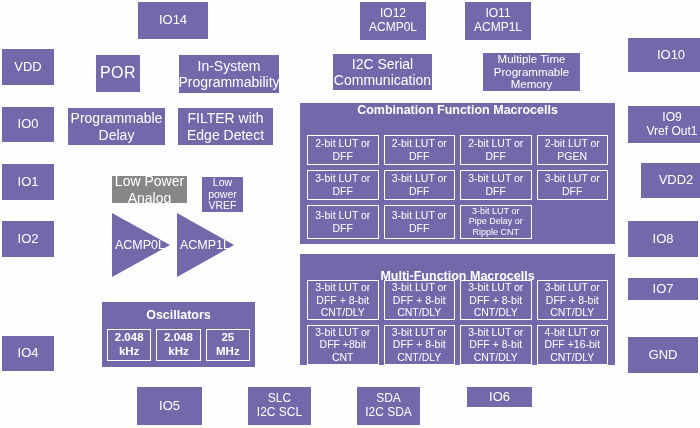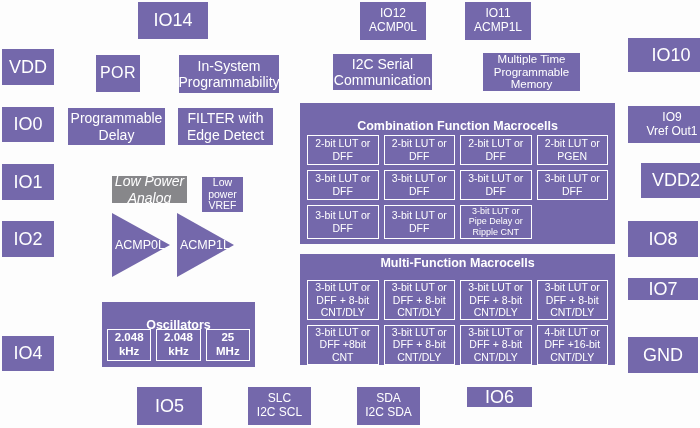--- a/index.html
+++ b/index.html
@@ -5,38 +5,38 @@
   html,body{margin:0;padding:0;}
   body{background:#ffffff;font-family:"Liberation Sans", sans-serif;}
   #canvas{
     position:relative;width:700px;height:428px;background:#fdfdfd;overflow:hidden;
   }
   .pin,.blk{
     position:absolute;background:#7468ab;color:#fff;
     display:flex;align-items:center;justify-content:center;
     text-align:center;white-space:pre-line;line-height:1.15;
   }
-  .pin{font-size:18px;}
+  .pin{font-size:13px;}
   .pin.two{font-size:12px;}
   .blk{font-size:14px;}
   .blk.por{font-size:16px;letter-spacing:.5px;}
   .blk.mtp{font-size:11.5px;line-height:1.1;}
-  .blk.gray{background:#87878a;font-style:italic;}
+  .blk.gray{background:#87878a;}
   .blk.vref{font-size:10.5px;line-height:1.1;}
   .tri{position:absolute;}
   .tri svg{position:absolute;left:0;top:0;}
   .tri-label{
     position:absolute;left:3px;top:50%;transform:translateY(-50%);
     color:#fff;font-size:12.5px;white-space:nowrap;
   }
   .bigbox{position:absolute;background:#7468ab;}
   .bigtitle{
-    color:#fff;text-align:center;font-weight:600;font-size:12.5px;padding-top:16px;
+    color:#fff;text-align:center;font-weight:600;font-size:12.5px;padding-top:0;
   }
-  .osc-title{}
+  .osc-title{padding-top:6px;}
   .grid{
     position:absolute;display:grid;grid-template-columns:repeat(4,1fr);gap:5px;
   }
   .cell{
     border:1.5px solid #ffffff;color:#fff;
     display:flex;align-items:center;justify-content:center;
     text-align:center;white-space:pre-line;font-size:10.5px;line-height:1.2;
   }
   .cell.sm{font-size:9px;}
   .osc-cells{
@@ -142,21 +142,21 @@
 DFF</div>
       <div class="cell">3-bit LUT or
 DFF</div>
       <div class="cell sm">3-bit LUT or
 Pipe Delay or
 Ripple CNT</div>
     </div>
   </div>
 
   <div class="bigbox" style="left:300px;top:254px;width:315px;height:111px">
-    <div class="bigtitle" style="padding-top:2px">Multi-Function Macrocells</div>
+    <div class="bigtitle" style="padding-top:15px">Multi-Function Macrocells</div>
     <div class="grid" style="left:7px;right:7px;top:26px;bottom:4px;grid-template-rows:repeat(2,1fr)">
       <div class="cell">3-bit LUT or
 DFF + 8-bit
 CNT/DLY</div>
       <div class="cell">3-bit LUT or
 DFF + 8-bit
 CNT/DLY</div>
       <div class="cell">3-bit LUT or
 DFF + 8-bit
 CNT/DLY</div>

